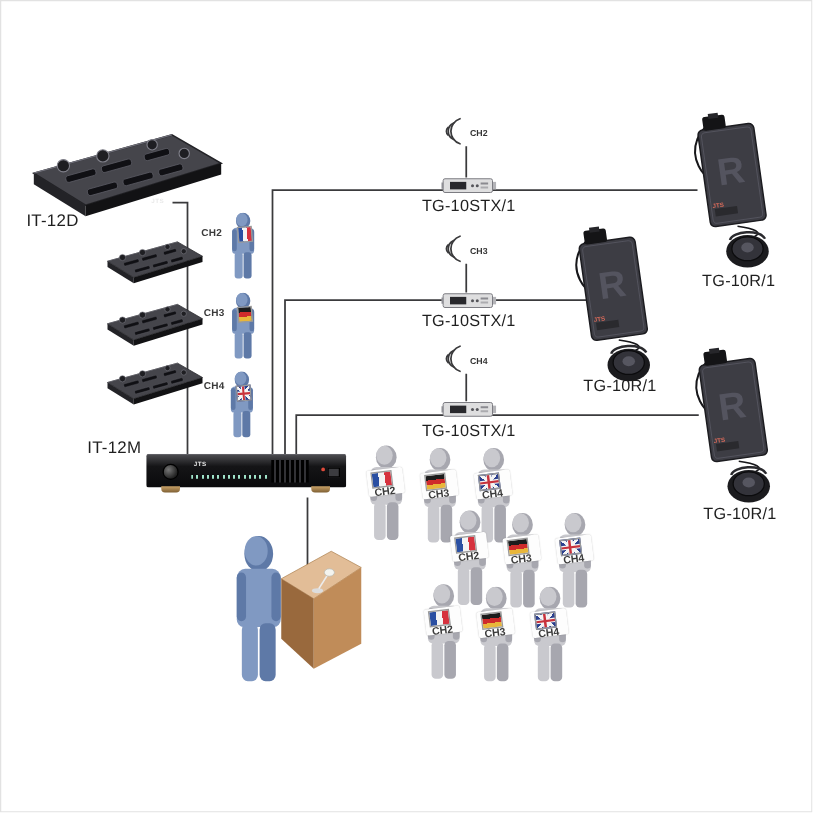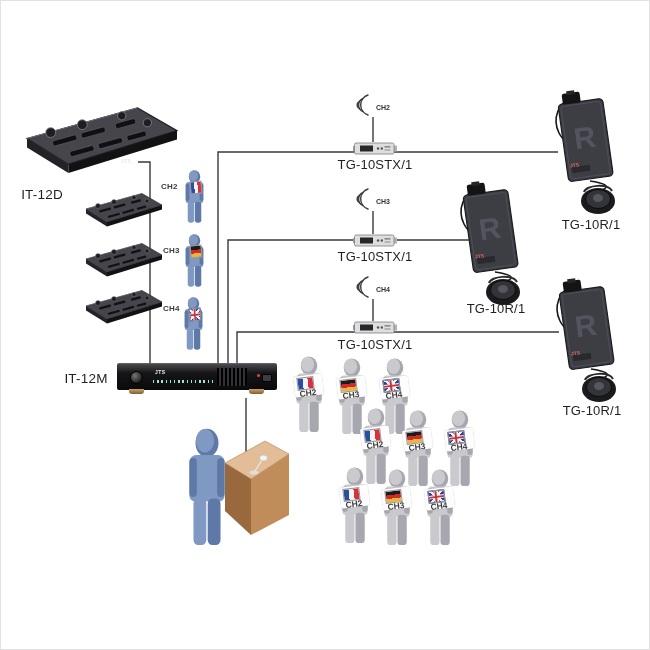--- a/index.html
+++ b/index.html
@@ -134,21 +134,21 @@
       <path d="M372,116 L372,141"></path>
       <path d="M372,210 L372,233"></path>
       <path d="M372,298 L372,320"></path>
     </g>
   </svg>
 
   <svg class="abs" style="left:22px;top:102px;z-index:2" width="158" height="73" viewBox="0 0 160 74">
       <use href="#console"></use>
     </svg>
   <span class="jts" style="left:120px;top:158px;z-index:3">JTS</span>
-  <div class="lbl lbl-big" style="left:10px;top:186px;width:62px;z-index:2">IT-12D</div>
+  <div class="lbl lbl-big" style="left:10px;top:168px;width:62px;z-index:2">IT-12D</div>
 
   <svg class="abs" style="left:83px;top:190px;z-index:2" width="80" height="37" viewBox="0 0 160 74">
       <use href="#console"></use>
     </svg>
   <svg class="abs" style="left:83px;top:240px;z-index:2" width="80" height="37" viewBox="0 0 160 74">
       <use href="#console"></use>
     </svg>
   <svg class="abs" style="left:83px;top:287px;z-index:2" width="80" height="37" viewBox="0 0 160 74">
       <use href="#console"></use>
     </svg>
@@ -179,21 +179,21 @@
   <div class="it12m" style="z-index:2">
     <div class="xlr"></div>
     <span class="jts" style="left:38px;top:6px">JTS</span>
     <div class="leds"></div>
     <div class="vents"></div>
     <div class="pled"></div>
     <div class="pwr"></div>
   </div>
   <div class="foot" style="left:128px;z-index:2"></div>
   <div class="foot" style="left:248px;z-index:2"></div>
-  <div class="lbl lbl-big" style="left:58px;top:370px;width:54px;z-index:2">IT-12M</div>
+  <div class="lbl lbl-big" style="left:58px;top:349px;width:54px;text-align:right;z-index:2">IT-12M</div>
 
   <svg class="abs" style="left:350px;top:91px;z-index:2" width="24" height="26">
       <use href="#waves"></use>
     </svg>
   <span class="ch-wave" style="left:375px;top:103px;z-index:2">CH2</span>
   <svg class="abs" style="left:352px;top:140px;z-index:2" width="44" height="15">
       <use href="#tx"></use>
     </svg>
   <div class="lbl" style="left:333px;top:156px;width:82px;z-index:2">TG-10STX/1</div>
 

